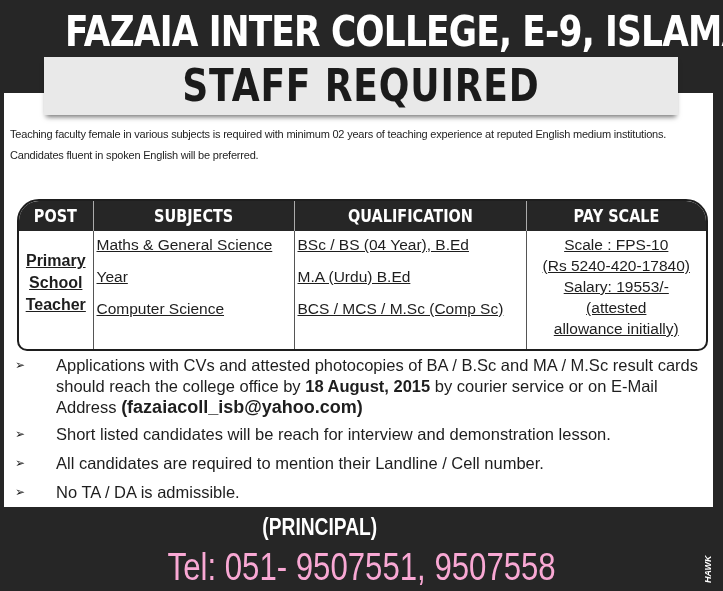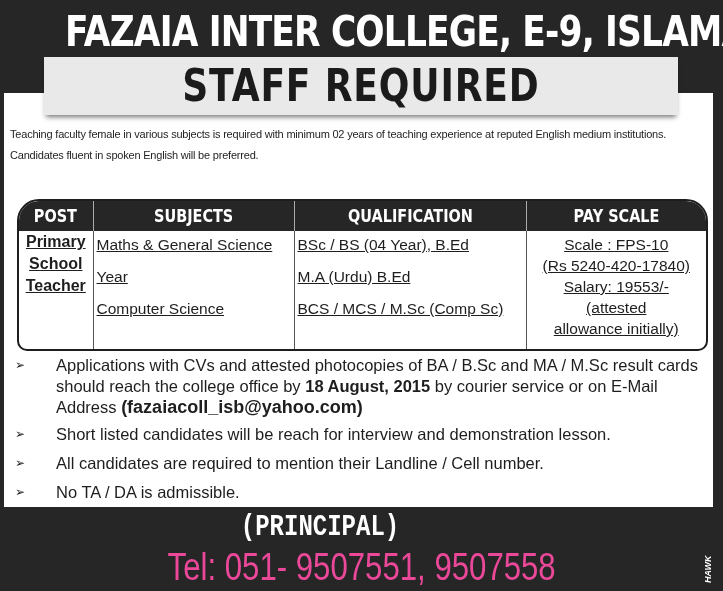--- a/index.html
+++ b/index.html
@@ -8,33 +8,33 @@
   .inner { position: absolute; left: 4px; top: 93px; width: 709px; height: 414px; background: #fff; }
   .banner { position: absolute; left: 44px; top: 57px; width: 634px; height: 58px; background: #e9e9e9; box-shadow: 0 4px 5px -2px rgba(0,0,0,0.55); text-align: center; }
   .banner span { display: inline-block; font-family: "DejaVu Sans", sans-serif; font-weight: bold; font-size: 44px; line-height: 58px; color: #1b1b1b; transform: scaleX(0.82); letter-spacing: 1px; white-space: nowrap; }
   .intro { position: absolute; left: 10px; top: 124px; width: 702px; font-size: 11px; line-height: 21px; letter-spacing: -0.2px; }
   .table-wrap { position: absolute; left: 17px; top: 199px; width: 687px; height: 148px; border: 2px solid #1e1e1e; border-radius: 22px 22px 10px 10px; overflow: hidden; background: #fff; text-decoration: underline; }
   table { border-collapse: collapse; width: 100%; height: 100%; table-layout: fixed; }
   th { background: #262626; color: #fff; font-family: "DejaVu Sans", sans-serif; font-weight: bold; font-size: 17px; height: 30px; padding: 0; border-right: 1px solid #aaa; }
   th span { display: inline-block; transform: scaleX(0.85); }
   th:last-child, td:last-child { border-right: none; }
   td { vertical-align: top; font-size: 15.5px; border-right: 1px solid #555; padding: 3px 3px; }
-  .post-cell { text-align: center; font-weight: bold; font-size: 16px; line-height: 22px; padding-top: 0; }
+  .post-cell { text-align: center; font-weight: bold; font-size: 16px; line-height: 22px; padding-top: 19px; }
   .line { line-height: 22px; height: 22px; margin-bottom: 10px; white-space: nowrap; }
   .pay-cell { text-align: center; line-height: 21px; white-space: nowrap; }
   .bullets { position: absolute; left: 15px; top: 355px; width: 700px; }
   .bullet { display: flex; font-size: 16.5px; line-height: 21px; margin-bottom: 8px; }
   .bullet .arrow { width: 41px; font-size: 12px; line-height: 21px; flex: none; }
   .bullet .text { flex: 1; }
   .bullet:first-child { margin-bottom: 6px; }
   .b { font-weight: bold; }
   .email { font-weight: bold; font-size: 18px; }
-  .principal { position: absolute; left: 0; top: 507px; width: 640px; text-align: center; color: #fff; font-family: Liberation Mono, monospace; font-weight: bold; font-size: 30px; line-height: 40px; }
+  .principal { position: absolute; left: 0; top: 507px; width: 640px; text-align: center; color: #fff; font-family: Liberation Sans, sans-serif; font-weight: bold; font-size: 24px; line-height: 40px; }
   .principal span { display: inline-block; transform: scaleX(0.8); }
-  .tel { position: absolute; left: 0; top: 546px; width: 723px; text-align: center; color: #ec4899; font-size: 38px; line-height: 42px; }
+  .tel { position: absolute; left: 0; top: 546px; width: 723px; text-align: center; color: #f9a8d4; font-size: 38px; line-height: 42px; }
   .tel span { display: inline-block; transform: scaleX(0.82); }
   .hawk { position: absolute; left: 703px; top: 533px; color: #fff; font-size: 9px; font-weight: bold; font-style: italic; transform: rotate(-90deg); transform-origin: left top; white-space: nowrap; margin-top: 50px; }
 </style>
 </head>
 <body>
 
 <div class="title">FAZAIA INTER COLLEGE, E-9, ISLAMABAD</div>
 <div class="inner"></div>
 <div class="banner"><span>STAFF REQUIRED</span></div>
 

